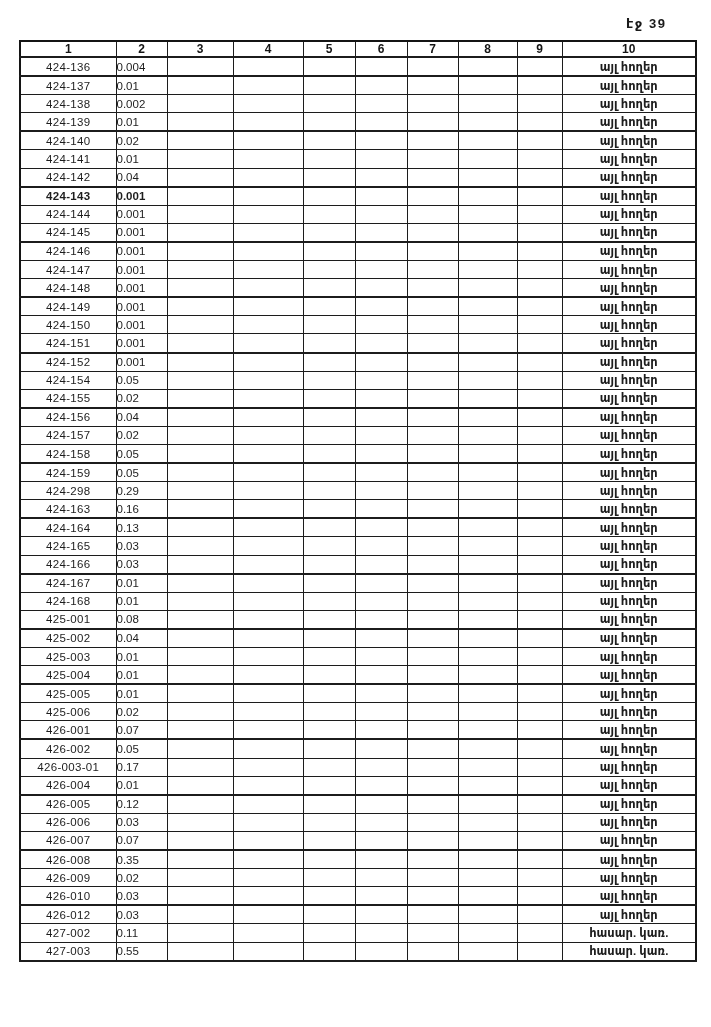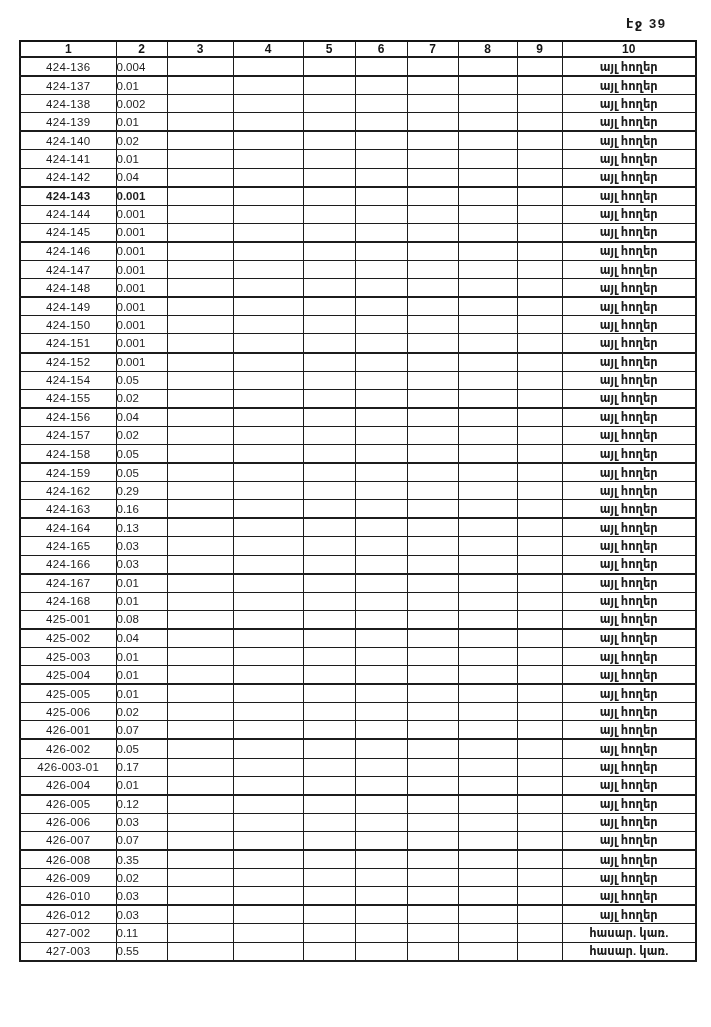--- a/index.html
+++ b/index.html
@@ -366,21 +366,21 @@
         <td class="c3"></td>
         <td class="c4"></td>
         <td class="c5"></td>
         <td class="c6"></td>
         <td class="c7"></td>
         <td class="c8"></td>
         <td class="c9"></td>
         <td class="c10">այլ հողեր</td>
       </tr>
       <tr>
-        <td class="c1">424-162</td>
+        <td class="c1">424-298</td>
         <td class="c2">0.29</td>
         <td class="c3"></td>
         <td class="c4"></td>
         <td class="c5"></td>
         <td class="c6"></td>
         <td class="c7"></td>
         <td class="c8"></td>
         <td class="c9"></td>
         <td class="c10">այլ հողեր</td>
       </tr>

